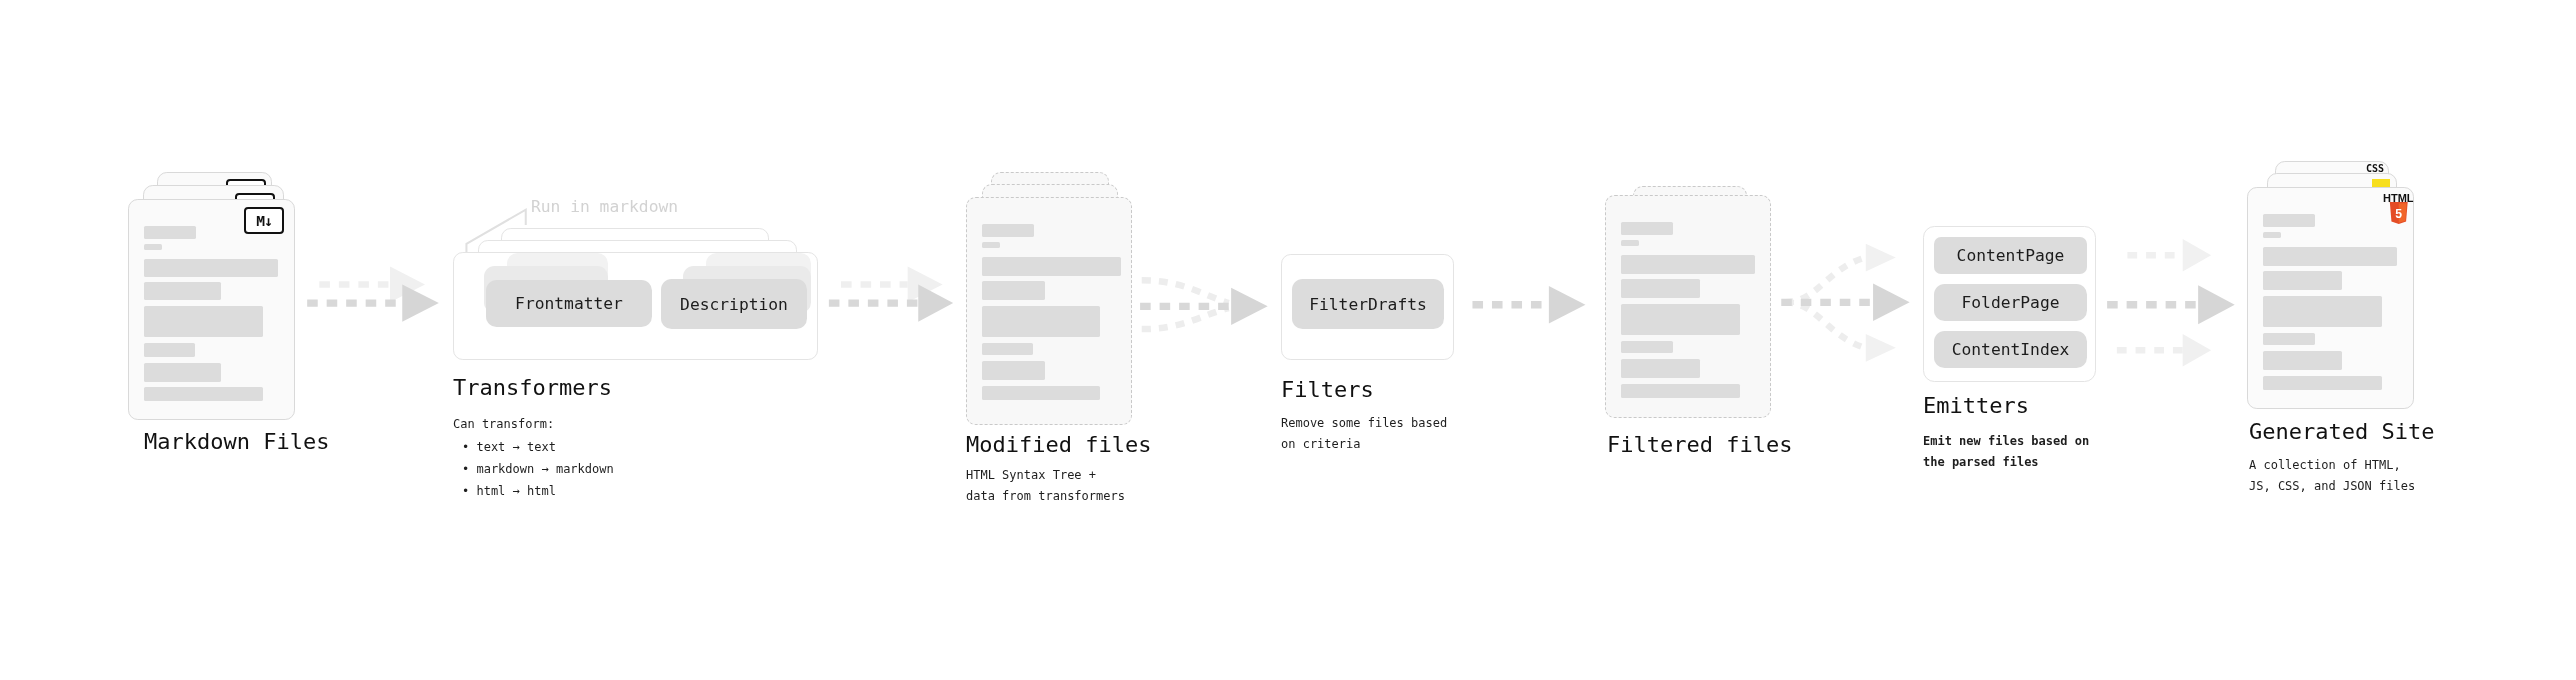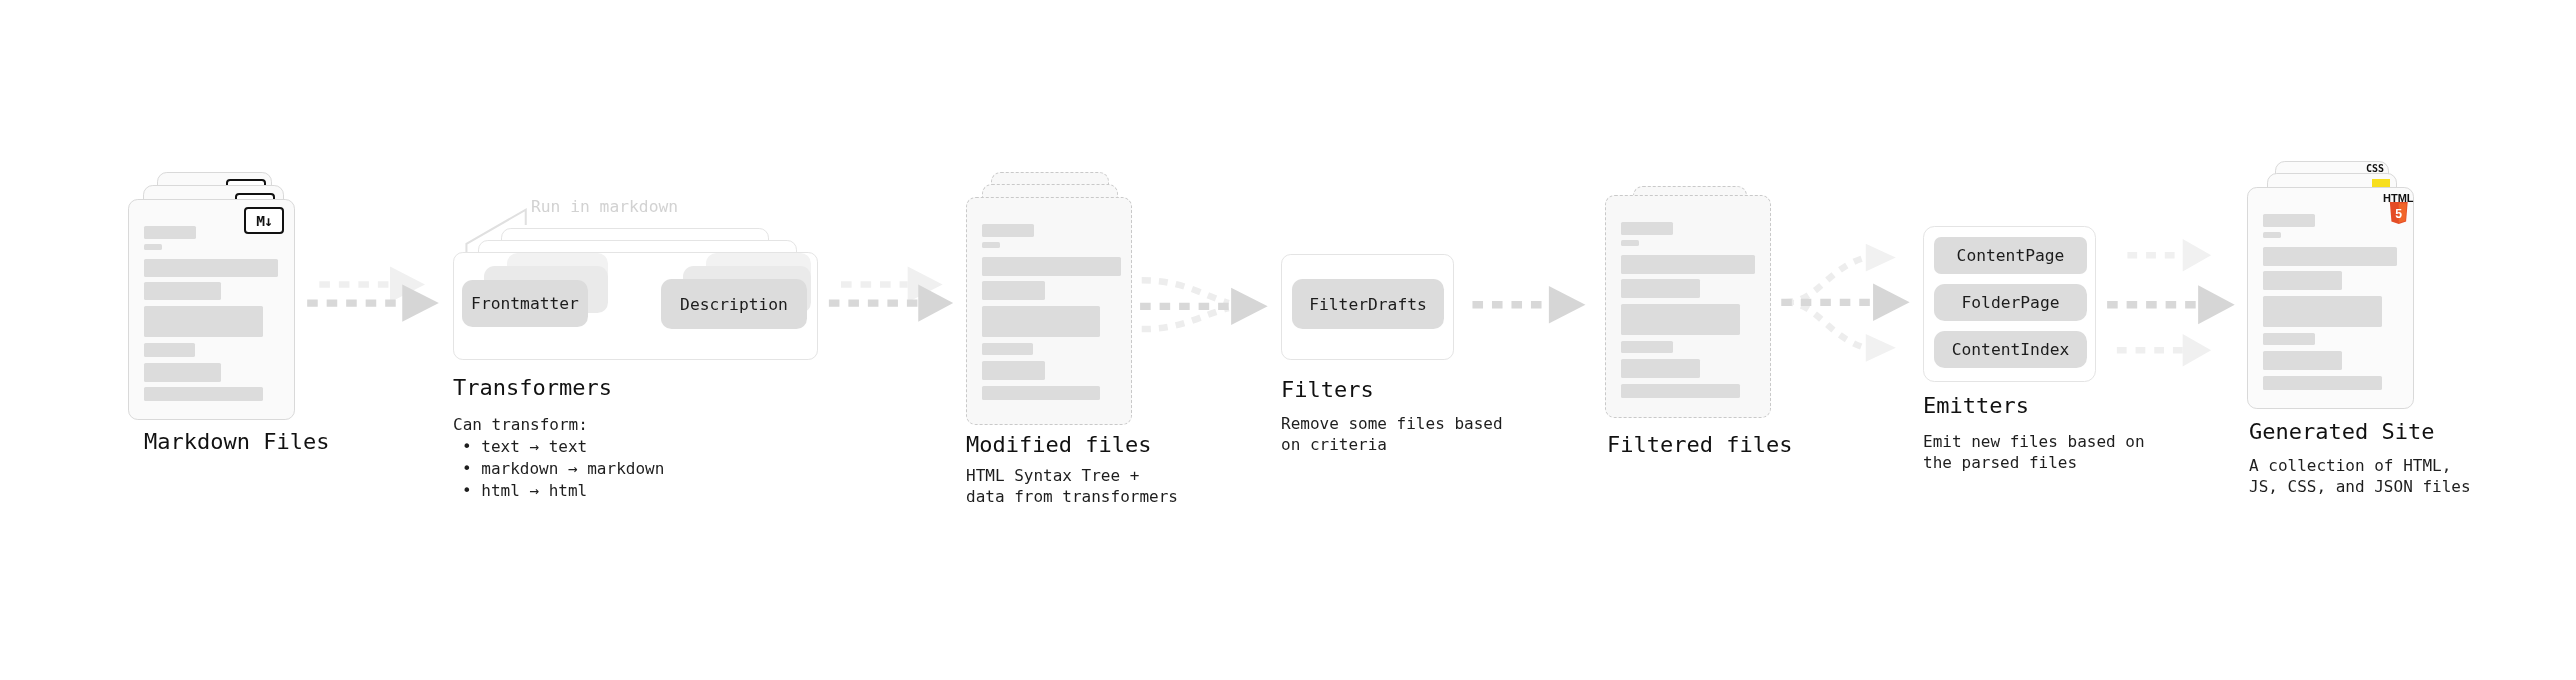--- a/index.html
+++ b/index.html
@@ -21,21 +21,21 @@
     font-weight:bold;font-size:14.6px;color:#111111;letter-spacing:-0.8px;}
 
   
   .frame{position:absolute;box-sizing:border-box;background:#ffffff;border:1.6px solid #e4e4e4;border-radius:9.8px;}
   .pill{position:absolute;box-sizing:border-box;background:#dcdcdc;border-radius:10.6px;
     display:flex;align-items:center;justify-content:center;font-size:16.3px;color:#1c1c1c;}
   .pill.ghost1{background:#eaeaea;}
   .pill.ghost2{background:#f2f2f2;}
 
   .node-title{position:absolute;font-size:22px;line-height:28px;color:#111111;font-weight:500;white-space:nowrap;}
-  .node-caption{position:absolute;font-size:16px;line-height:21px;color:#1e1e1e;white-space:nowrap;}
+  .node-caption{position:absolute;font-size:12px;line-height:21px;color:#1e1e1e;white-space:nowrap;}
   .bullet-line{white-space:nowrap;}
   .callout-text{position:absolute;font-size:16.3px;color:#d2d2d2;white-space:nowrap;}
 
   
   .css-badge{position:absolute;display:flex;flex-direction:column;align-items:center;}
   .css-word{font-size:10px;line-height:7.3px;font-weight:bold;color:#111;letter-spacing:0;}
   .css-bar{width:15.4px;height:3.3px;background:#2563eb;margin-top:0.8px;}
   .js-badge{position:absolute;width:18px;height:8.1px;background:#f7df1e;}
   .html5-badge{position:absolute;display:flex;flex-direction:column;align-items:center;}
   .html5-word{font-size:11px;line-height:8.1px;font-weight:bold;color:#111;font-family:"Liberation Sans",sans-serif;}
@@ -123,21 +123,21 @@
   <div class="node-title" style="left:144px;top:428px;text-align:right;">Markdown Files</div>
 
   <div class="callout-text" style="left:531px;top:197px;">Run in markdown</div>
   <div class="frame" style="left:501px;top:228px;width:268px;height:107px;"></div>
   <div class="frame" style="left:478px;top:240px;width:319px;height:107px;"></div>
   <div class="frame" style="left:453px;top:252px;width:365px;height:108px;"></div>
   <div class="pill ghost2" style="left:507px;top:253px;width:101px;height:45px;"></div>
   <div class="pill ghost1" style="left:484px;top:266px;width:124px;height:47px;"></div>
   <div class="pill ghost2" style="left:706px;top:253px;width:105px;height:45px;"></div>
   <div class="pill ghost1" style="left:683px;top:266px;width:128px;height:47px;"></div>
-  <div class="pill" style="left:462px;top:280px;width:126px;height:47px;">Frontmatter</div>
+  <div class="pill" style="left:486px;top:280px;width:166px;height:47px;">Frontmatter</div>
   <div class="pill" style="left:661px;top:279px;width:146px;height:50px;">Description</div>
   <div class="node-title" style="left:453px;top:374px;">Transformers</div>
   <div class="node-caption" style="left:453px;top:414px;">Can transform:</div>
   <div class="node-caption" style="left:462px;top:436px;line-height:22px;">
     <div class="bullet-line">• text → text</div>
     <div class="bullet-line">• markdown → markdown</div>
     <div class="bullet-line">• html → html</div>
   </div>
 
   <div class="file-card dashed" style="left:991px;top:172px;width:118px;height:65px;"></div>
@@ -177,21 +177,21 @@
     <i class="bar" style="left:15.4px;top:163px;width:79px;height:18.7px;"></i>
     <i class="bar" style="left:15.4px;top:188px;width:119px;height:14px;"></i>
   </div>
   <div class="node-title" style="left:1607px;top:431px;">Filtered files</div>
 
   <div class="frame" style="left:1923px;top:226px;width:173px;height:156px;border-radius:11.4px;"></div>
   <div class="pill" style="left:1934px;top:237px;width:153px;height:37px;border-radius:7px;">ContentPage</div>
   <div class="pill" style="left:1934px;top:284px;width:153px;height:37px;">FolderPage</div>
   <div class="pill" style="left:1934px;top:331px;width:153px;height:37px;">ContentIndex</div>
   <div class="node-title" style="left:1923px;top:392px;">Emitters</div>
-  <div class="node-caption" style="left:1923px;top:431px;">
+  <div class="node-caption" style="left:1923px;top:431px;font-weight:bold;">
     <div>Emit new files based on</div>
     <div>the parsed files</div>
   </div>
 
   <div class="file-card plain" style="left:2275px;top:161px;width:114px;height:65px;">
     <div class="css-badge" style="left:90px;top:3.3px;">
       <span class="css-word">CSS</span>
       <div class="css-bar"></div>
     </div>
   </div>

